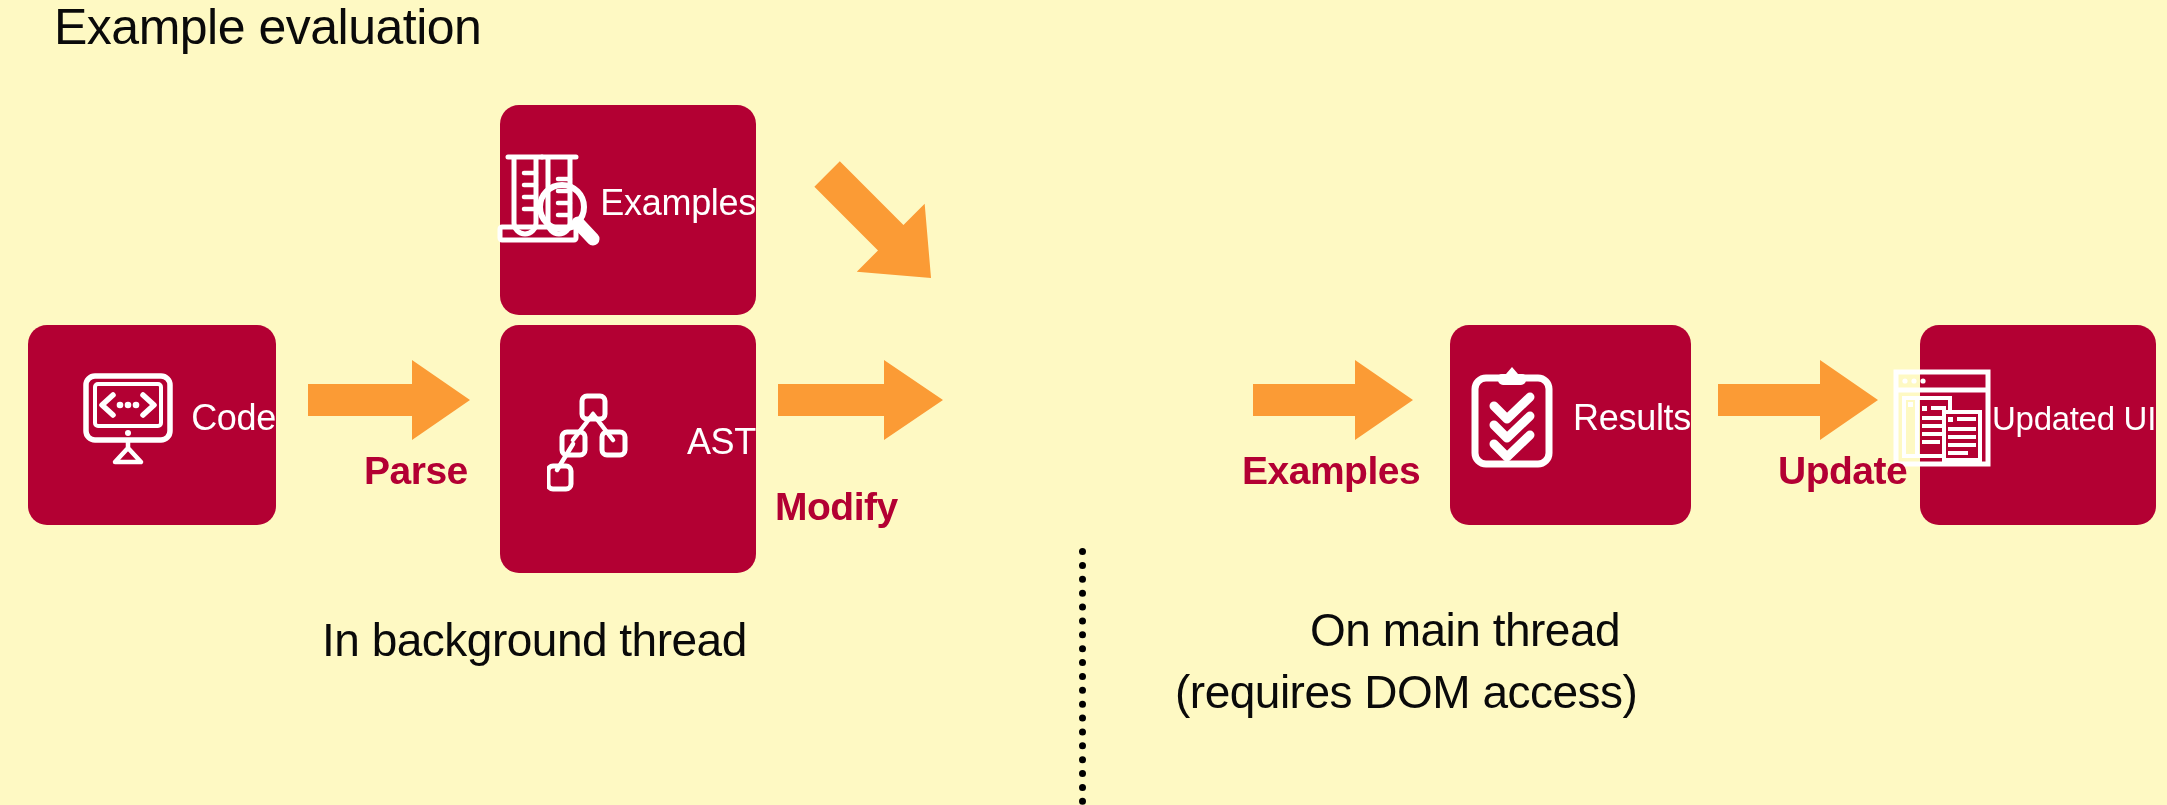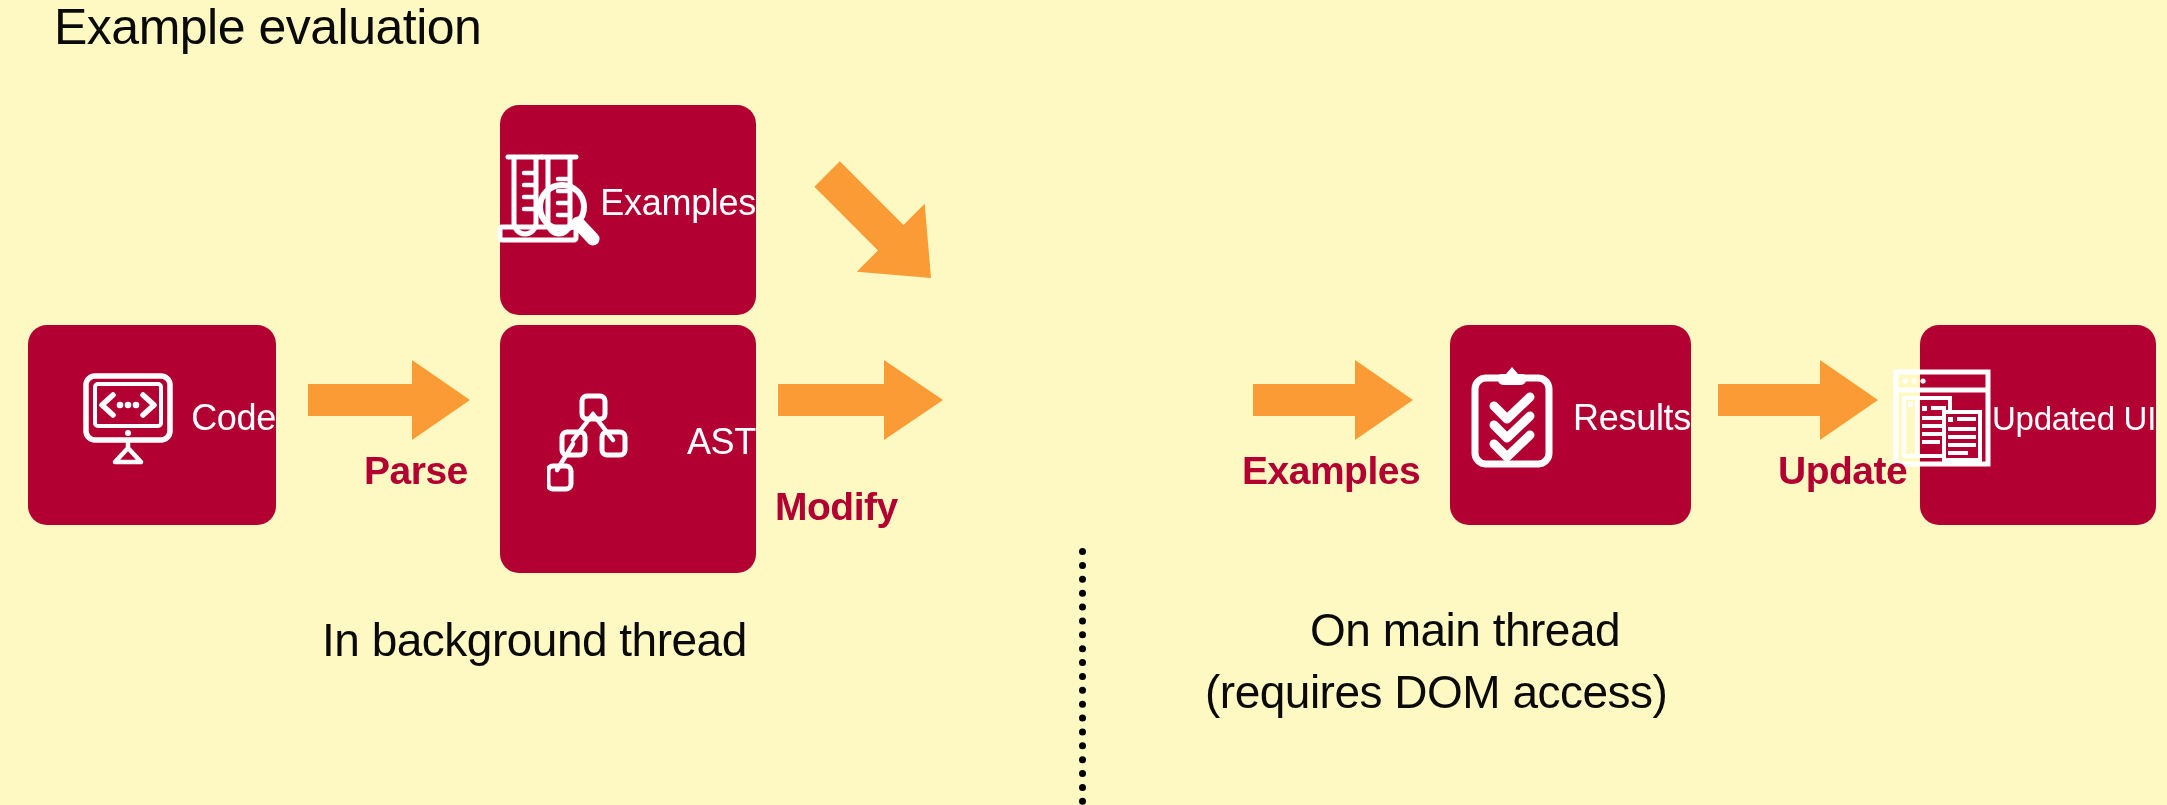--- a/index.html
+++ b/index.html
@@ -236,15 +236,15 @@
         <path d="M28 82 H118 V52 L175 100 L118 148 V118 H28 Z" fill="#fb9b35"></path>
       </g>
     </svg>
   </div>
 
   <div id="thread-divider"></div>
 
   <div class="caption" style="left:1310px; top:600px;">On main thread</div>
 
   <div class="caption" style="left:322px; top:610px;">In background thread</div>
-  <div class="caption" style="left:1205px; top:662px;">(requires DOM access)</div>
+  <div class="caption" style="left:1175px; top:662px;">(requires DOM access)</div>
 
 </div>
 
 </body></html>

